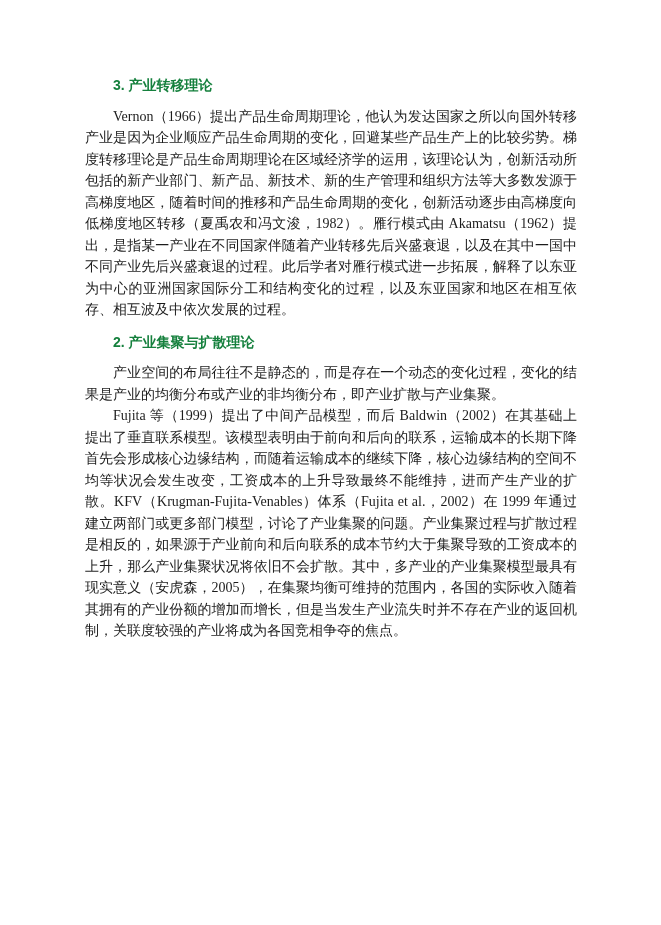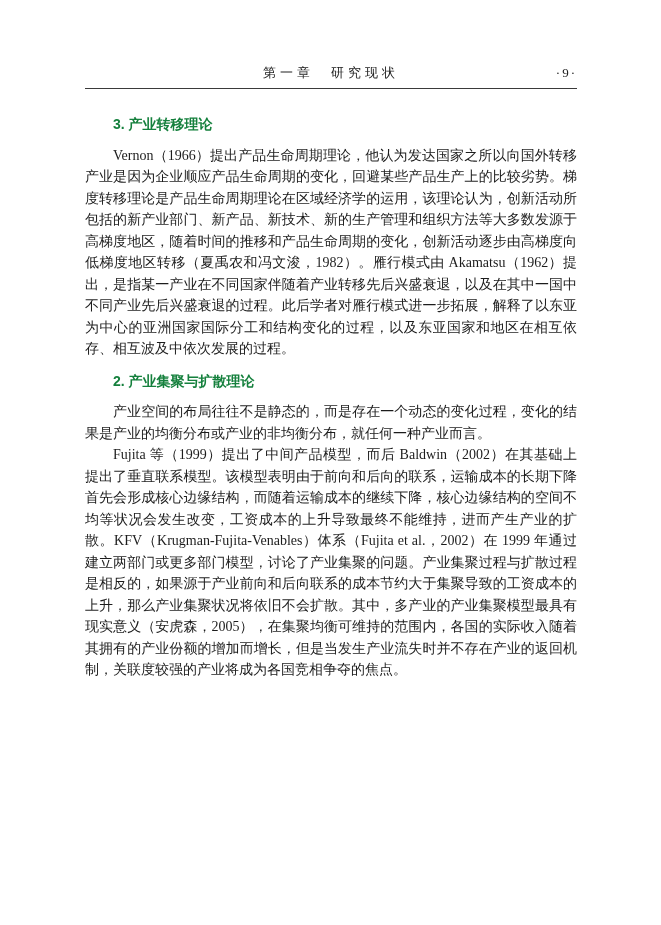--- a/index.html
+++ b/index.html
@@ -64,37 +64,30 @@
     line-height: 21.5px;
     margin: 11px 0 9px 0;
     text-align: left;
   }
 </style>
 </head>
 <body>
 
 <div class="page">
 
-  <header class="page-header">
-    <div class="header-row">
-      <span class="chapter-title">第一章　研究现状</span>
-      <span class="page-number">·9·</span>
-    </div>
-    <div class="header-rule"></div>
-  </header>
 
   <main class="body-text">
 
 
     <h3 class="section-heading">3. 产业转移理论</h3>
 
 
     <p class="para">Vernon（1966）提出产品生命周期理论，他认为发达国家之所以向国外转移产业是因为企业顺应产品生命周期的变化，回避某些产品生产上的比较劣势。梯度转移理论是产品生命周期理论在区域经济学的运用，该理论认为，创新活动所包括的新产业部门、新产品、新技术、新的生产管理和组织方法等大多数发源于高梯度地区，随着时间的推移和产品生命周期的变化，创新活动逐步由高梯度向低梯度地区转移（夏禹农和冯文浚，1982）。雁行模式由 Akamatsu（1962）提出，是指某一产业在不同国家伴随着产业转移先后兴盛衰退，以及在其中一国中不同产业先后兴盛衰退的过程。此后学者对雁行模式进一步拓展，解释了以东亚为中心的亚洲国家国际分工和结构变化的过程，以及东亚国家和地区在相互依存、相互波及中依次发展的过程。</p>
 
     <h3 class="section-heading">2. 产业集聚与扩散理论</h3>
 
-    <p class="para">产业空间的布局往往不是静态的，而是存在一个动态的变化过程，变化的结果是产业的均衡分布或产业的非均衡分布，就任何一种产业而言。</p>
+    <p class="para">产业空间的布局往往不是静态的，而是存在一个动态的变化过程，变化的结果是产业的均衡分布或产业的非均衡分布，即产业扩散与产业集聚。</p>
 
     <p class="para">Fujita 等（1999）提出了中间产品模型，而后 Baldwin（2002）在其基础上提出了垂直联系模型。该模型表明由于前向和后向的联系，运输成本的长期下降首先会形成核心边缘结构，而随着运输成本的继续下降，核心边缘结构的空间不均等状况会发生改变，工资成本的上升导致最终不能维持，进而产生产业的扩散。KFV（Krugman-Fujita-Venables）体系（Fujita et al.，2002）在 1999 年通过建立两部门或更多部门模型，讨论了产业集聚的问题。产业集聚过程与扩散过程是相反的，如果源于产业前向和后向联系的成本节约大于集聚导致的工资成本的上升，那么产业集聚状况将依旧不会扩散。其中，多产业的产业集聚模型最具有现实意义（安虎森，2005），在集聚均衡可维持的范围内，各国的实际收入随着其拥有的产业份额的增加而增长，但是当发生产业流失时并不存在产业的返回机制，关联度较强的产业将成为各国竞相争夺的焦点。</p>
 
   </main>
 
 </div>
 
 </body></html>

